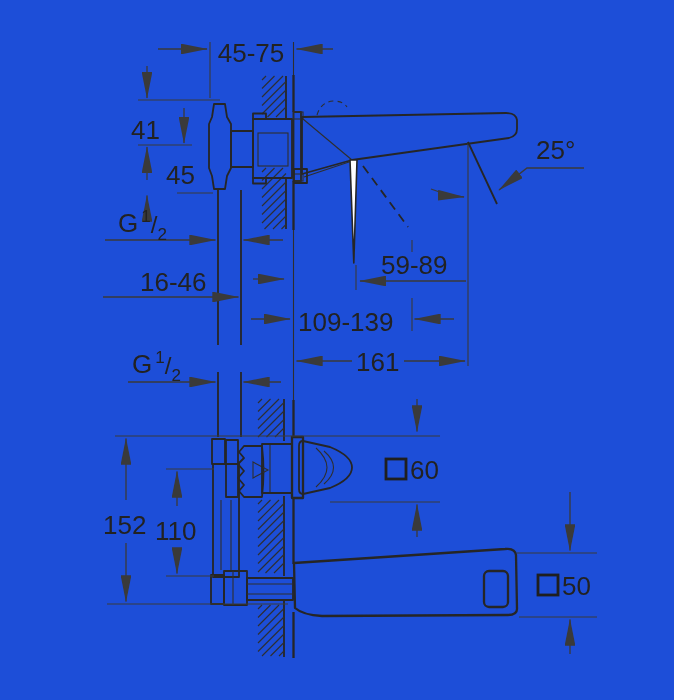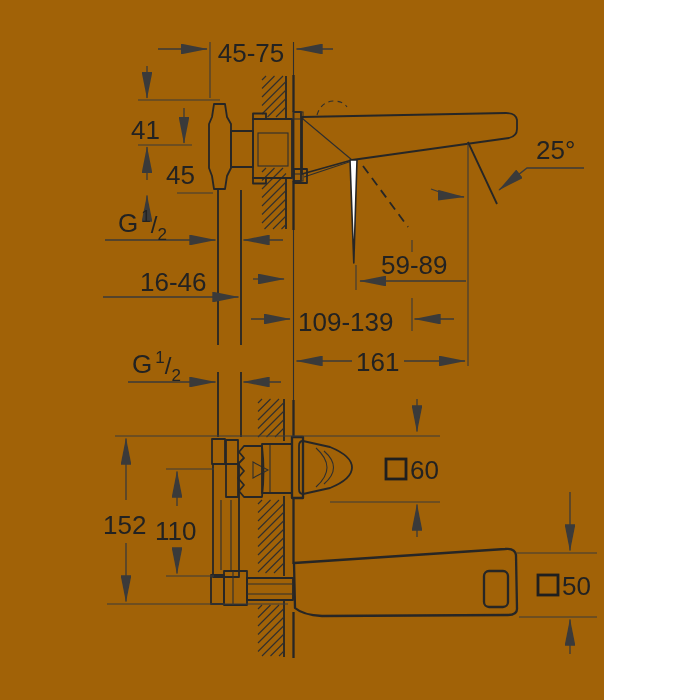--- a/index.html
+++ b/index.html
@@ -1,16 +1,16 @@
 <!DOCTYPE html>
 <html><head>
 <meta charset="utf-8">
 <style>
   html,body{margin:0;padding:0;background:#ffffff;}
-  .stage{position:relative;width:604px;height:700px;background:#a16207;overflow:hidden;}
+  .stage{position:relative;width:674px;height:700px;background:#1d4ed8;overflow:hidden;}
   svg{display:block;}
   text{font-family:"Liberation Sans","DejaVu Sans",sans-serif;fill:#222222;}
   .txt{font-size:26px;}
   .sup{font-size:17px;}
   .slash{font-size:24px;}
   .obj{stroke:#262626;fill:none;stroke-width:1.8;stroke-linejoin:round;stroke-linecap:butt;}
   .obj2{stroke:#262626;fill:none;stroke-width:2.3;stroke-linejoin:round;}
   .objthin{stroke:#2e2e2e;fill:none;stroke-width:1.1;}
   .objfill{stroke:#262626;fill:#ffffff;stroke-width:1.6;stroke-linejoin:round;}
   .dim{stroke:#3a3a3a;fill:none;stroke-width:1.3;}

